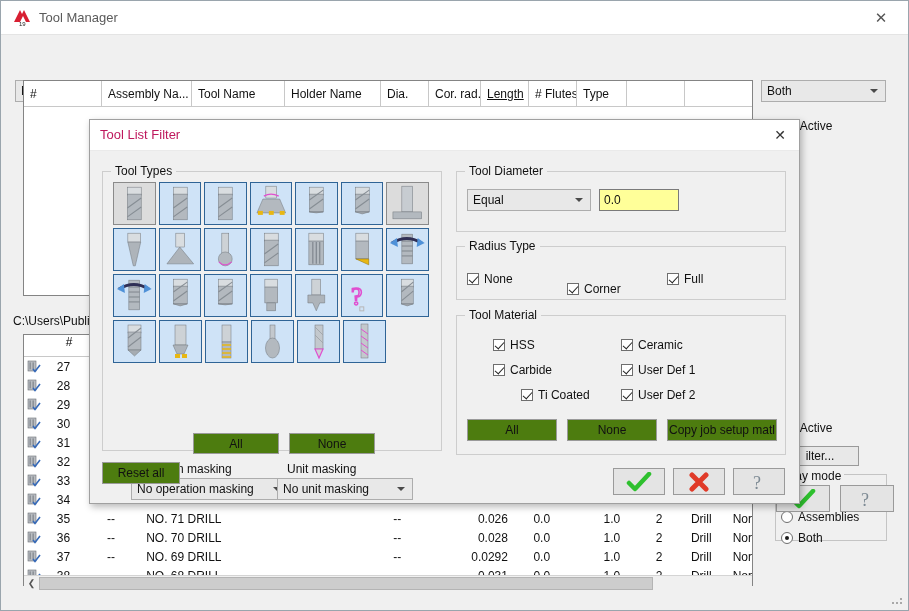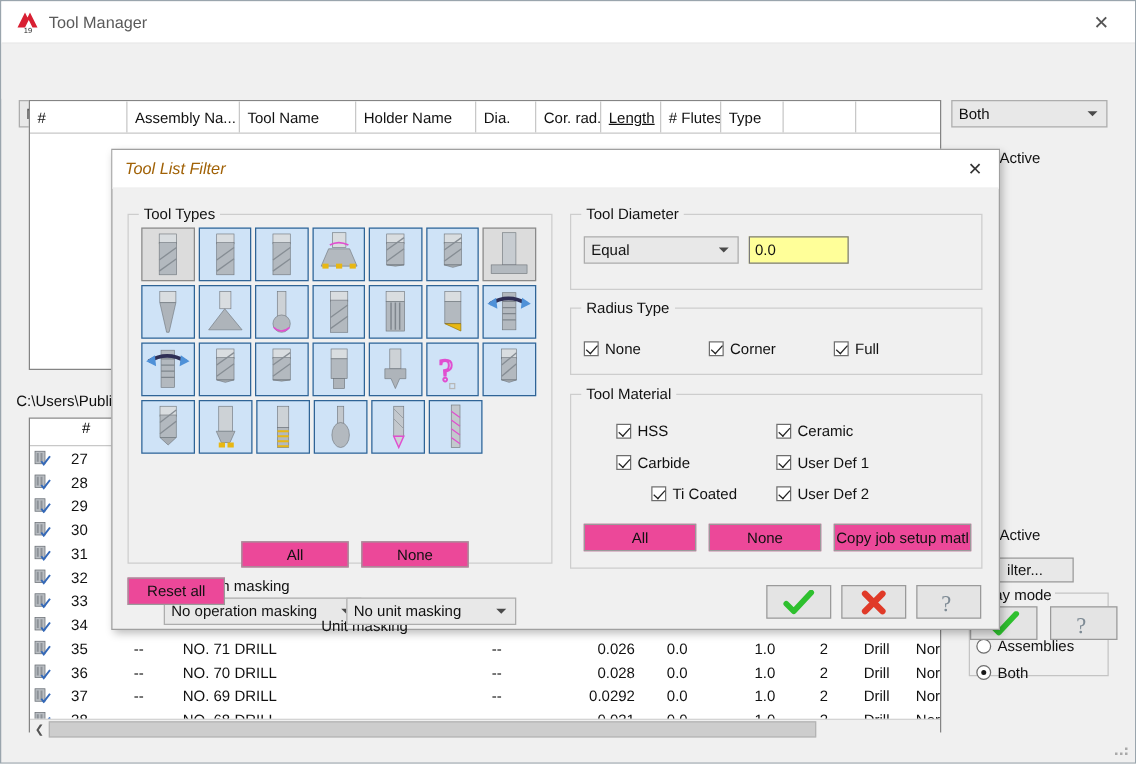--- a/index.html
+++ b/index.html
@@ -147,21 +147,21 @@
     position: absolute; left: 88px; top: 118px;
     width: 711px; height: 385px;
     background: #f0f0f0;
     border: 1px solid #a0a0a0;
     box-shadow: 2px 3px 7px rgba(0,0,0,0.28);
   }
   .dlg-title {
     position: absolute; left: 0; top: 0; width: 709px; height: 31px;
     background: #ffffff; border-bottom: 1px solid #eaeaea;
   }
-  .dlg-title .t { position: absolute; left: 10px; top: 7px; font-size: 13px; color: #a16207; font-style: italic; }
+  .dlg-title .t { position: absolute; left: 10px; top: 7px; font-size: 13px; color: #be185d; }
   .dlg-close {
     position: absolute; right: 6px; top: 4px; width: 26px; height: 22px;
     display:flex;align-items:center;justify-content:center;
     font-size: 14px; color: #333; cursor: pointer;
   }
 
   .groupbox { position: absolute; border: 1px solid #cdcdcd; }
   .gb-legend {
     position: absolute; top: -8px; left: 8px;
     background: #f0f0f0; padding: 0 4px;
@@ -175,31 +175,31 @@
   .tt-cell {
     width: 43px; height: 43px; margin-right: 3px;
     border: 1px solid #8a8a8a;
     background: #dcdcdc;
     display: flex; align-items: flex-end; justify-content: center;
     cursor: pointer; position: relative; overflow: hidden;
   }
   .tt-cell.sel { background: #cfe3f7; border: 1px solid #2f6496; }
 
   .dbtn {
-    background: #ec4899; border: 1px solid #9a9a9a;
+    background: #4d7c0f; border: 1px solid #9a9a9a;
     font-size: 12px; color: #111;
     display: flex; align-items: center; justify-content: center;
     cursor: pointer; position: absolute;
   }
   #tt-all  { left: 90px;  top: 261px; width: 86px; height: 21px; }
   #tt-none { left: 186px; top: 261px; width: 86px; height: 21px; }
 
   .small-label { position: absolute; font-size: 12px; color: #111; }
   #op-mask-label { left: 28px; top: 290px; }
-  #unit-mask-label { left: 154px; top: 290px; margin-top: 32px; }
+  #unit-mask-label { left: 184px; top: 290px; }
   #op-mask-combo { left: 28px; top: 306px; width: 158px; }
   #unit-mask-combo { left: 174px; top: 306px; width: 136px; }
 
   #reset-all { left: 12px; top: 342px; width: 78px; height: 22px; position:absolute; }
 
   
   #tool-dia-box { left: 366px; top: 51px; width: 330px; height: 61px; }
   #dia-op-combo { left: 10px; top: 17px; width: 124px; }
   #dia-value {
     position: absolute; left: 142px; top: 17px; width: 80px; height: 22px;
@@ -859,21 +859,21 @@
       </div>
       <div id="dia-value">0.0</div>
     </div>
 
     <div class="groupbox" id="radius-box">
       <div class="gb-legend">Radius Type</div>
       <div class="chk-row" style="left:10px; top:25px;">
         <span class="chk on"></span>
         <span>None</span>
       </div>
-      <div class="chk-row" style="left:110px; top:25px;">
+      <div class="chk-row" style="left:110px; top:35px;">
         <span class="chk on"></span>
         <span>Corner</span>
       </div>
       <div class="chk-row" style="left:210px; top:25px;">
         <span class="chk on"></span>
         <span>Full</span>
       </div>
     </div>
 
     <div class="groupbox" id="material-box">

